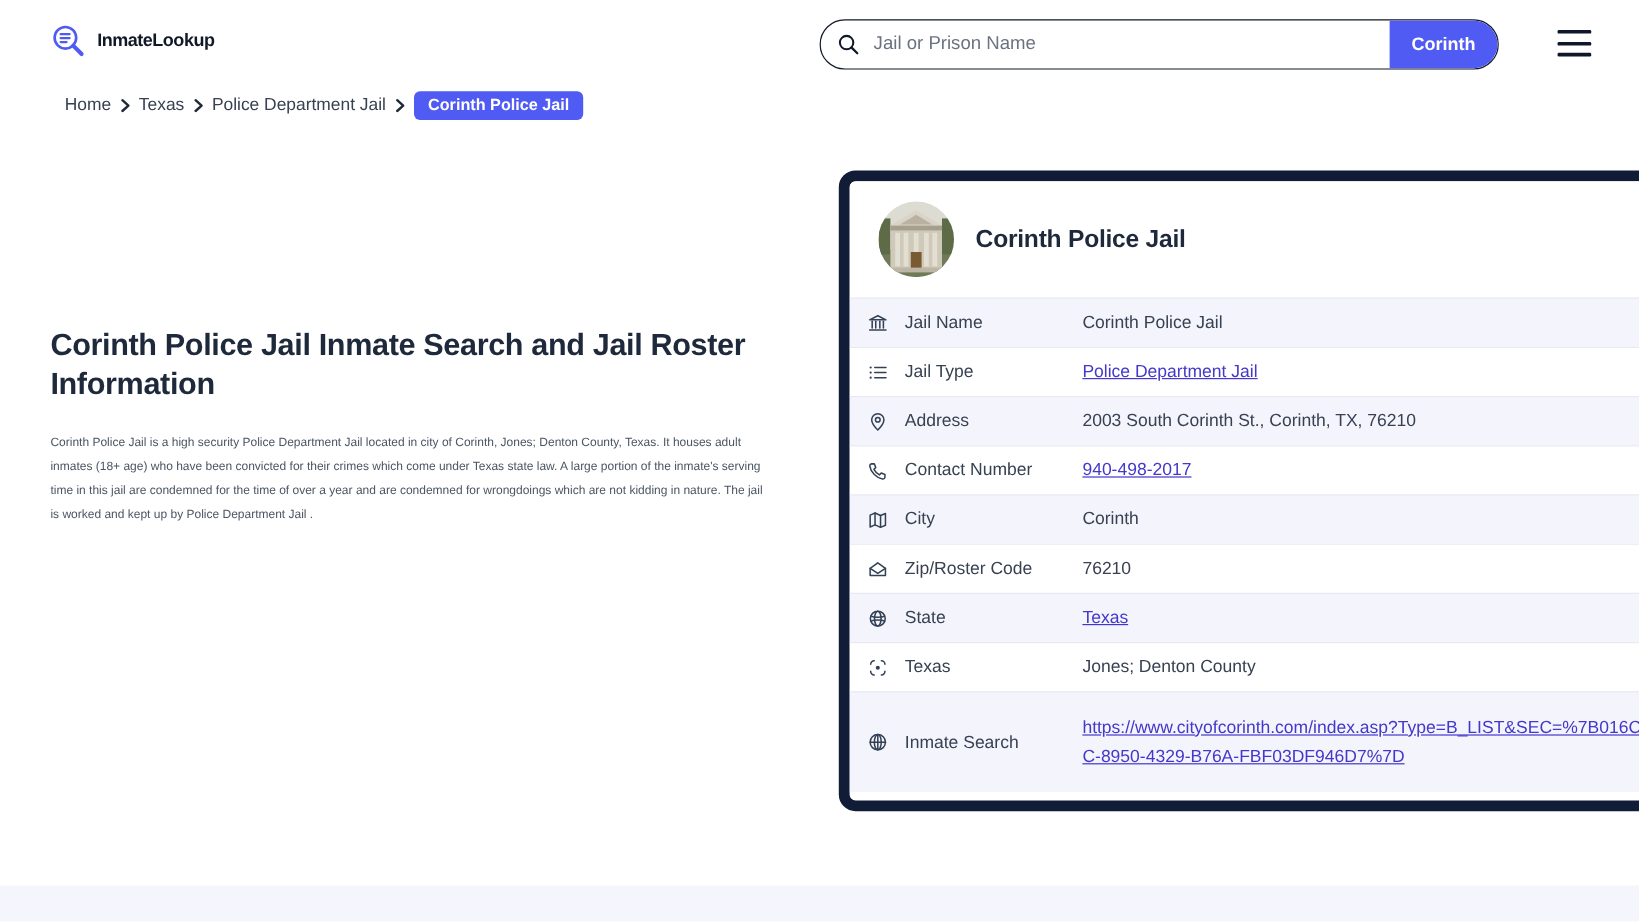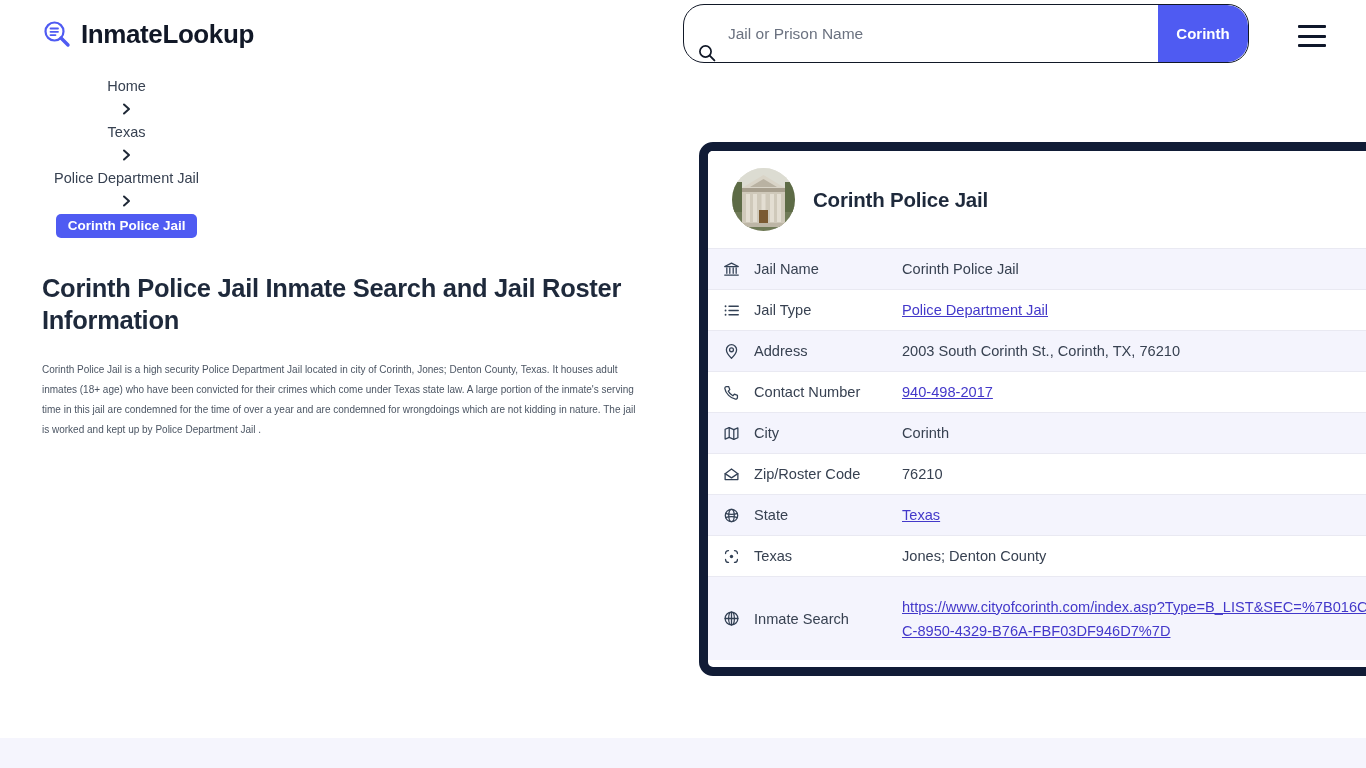--- a/index.html
+++ b/index.html
@@ -16,31 +16,31 @@
     position: absolute; top: 0; left: 0;
     width: 1366px; height: 74px;
     background: #ffffff;
   }
   .logo {
     position: absolute; left: 42px; top: 19px;
     display: flex; align-items: center; gap: 9px;
   }
   .logo-icon { width: 30px; height: 30px; display: block; }
   .logo-text {
-    font-size: 26px; font-weight: 700; color: #111827;
+    font-size: 15px; font-weight: 700; color: #111827;
     letter-spacing: -0.4px; line-height: 30px;
   }
 
   .searchwrap {
-    position: absolute; left: 683px; top: 4px;
-    width: 566px; height: 59px;
+    position: absolute; left: 683px; top: 16px;
+    width: 566px; height: 42px;
     border: 1.6px solid #111827;
     border-radius: 21px;
     background: #ffffff;
-    display: flex; align-items: flex-end;
+    display: flex; align-items: center;
     overflow: hidden;
   }
   .search-icon { margin-left: 14px; width: 18px; height: 18px; flex: none; }
   .search-input {
     flex: 1 1 auto; height: 100%;
     border: none; outline: none; background: transparent;
     font-family: "Liberation Sans", sans-serif;
     font-size: 15.5px; color: #374151;
     padding: 0 12px;
   }
@@ -60,21 +60,20 @@
     display: flex; flex-direction: column; justify-content: space-between;
     cursor: pointer;
   }
   .hamburger span { display: block; height: 3px; background: #0f172a; border-radius: 1px; }
 
   
   .breadcrumb {
     position: absolute; left: 54px; top: 76px;
     display: flex; align-items: center; gap: 7px;
     font-size: 14.5px;
-    flex-direction: column;
   }
   .crumb { color: #374151; text-decoration: none; line-height: 20px; }
   .crumb-sep { width: 9px; height: 12px; display: block; }
   .crumb-current {
     background: #4f5bf2; color: #ffffff;
     font-weight: 700; font-size: 13.5px;
     padding: 4px 12px; border-radius: 5px; line-height: 16px;
   }
 
   

